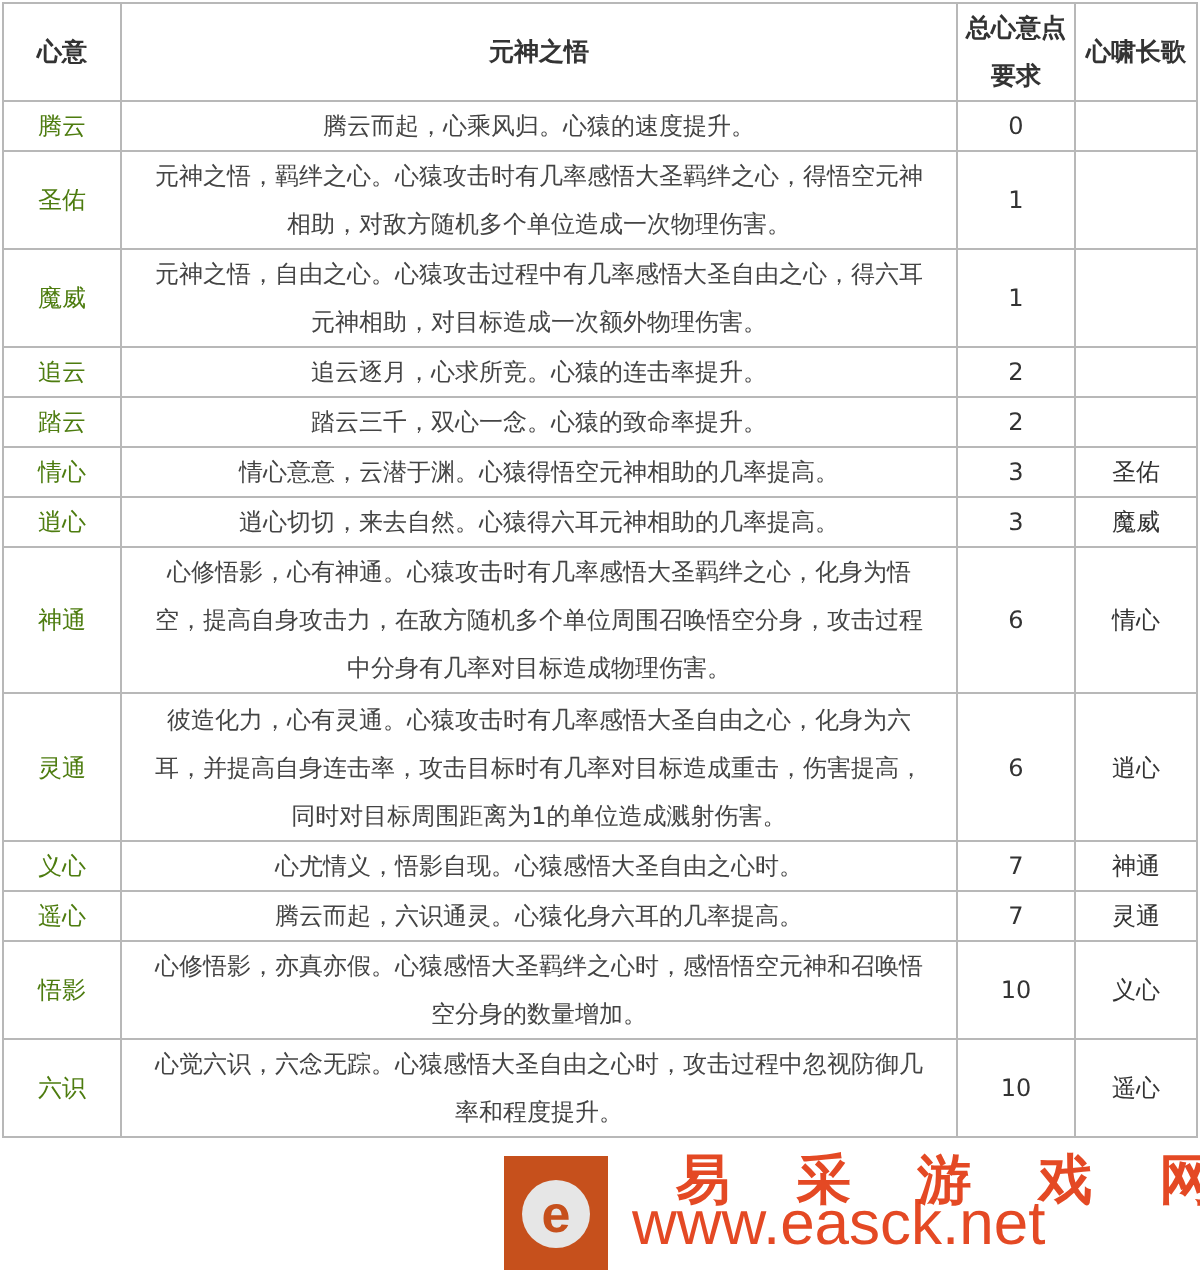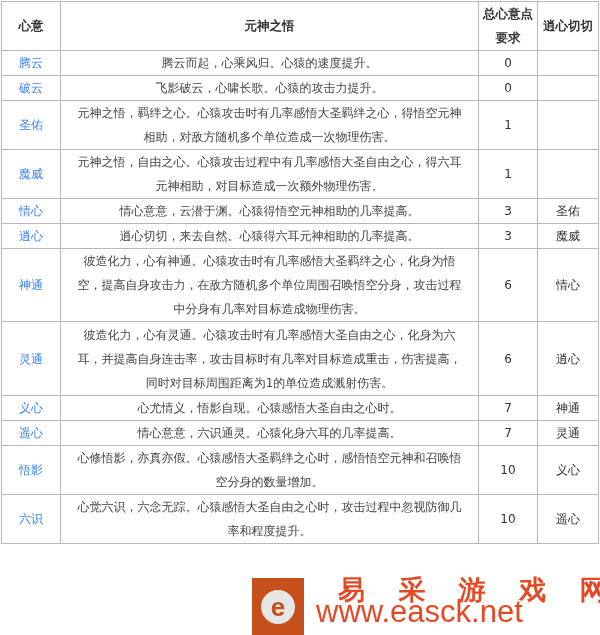--- a/index.html
+++ b/index.html
@@ -4,21 +4,21 @@
 <style>
   html, body { margin: 0; padding: 0; background: #ffffff; }
   body { width: 600px; height: 635px; overflow: hidden; position: relative;
          font-family: "DejaVu Sans", "Liberation Sans", sans-serif; color: #333; }
   table { border-collapse: collapse; position: absolute; left: 1px; top: 1px;
           width: 597px; table-layout: fixed; font-size: 12px; }
   td, th { border: 1px solid #b8b8b8; text-align: center; vertical-align: middle;
            padding: 0 2px; line-height: 24px; }
   th { font-weight: bold; color: #333; font-size: 12.5px; }
   th.hdr { height: 48px; }
-  td.name { color: #3b82f6; }
+  td.name { color: #4d7c0f; }
   td.effect { color: #444; line-height: 24px; }
   td.effect.multi { text-align: center; padding: 0 14px; }
   tr.single td { height: 23px; }
   .wm { position: absolute; left: 252px; top: 578px; width: 610px; height: 60px; pointer-events: none; }
   .wm-logo { position: absolute; left: 0; top: 0; width: 52px; height: 57px; background: #c6501c;
              display: flex; align-items: center; justify-content: center; }
   .wm-logo .ring { width: 34px; height: 34px; border-radius: 50%; background: #e6e6e6;
                    display: flex; align-items: center; justify-content: center;
                    color: #c6501c; font-weight: bold; font-size: 26px; line-height: 34px;
                    font-family: "Liberation Sans", sans-serif; }
@@ -37,81 +37,87 @@
     <col style="width:59px">
     <col style="width:61px">
   </colgroup>
   <thead>
     <tr>
       <th class="hdr">心意</th>
       <th class="hdr">元神之悟</th>
       <th class="hdr" style="line-height:24px;">
         <span>总心意点要求</span>
       </th>
-      <th class="hdr">逍心切切</th>
+      <th class="hdr">心啸长歌</th>
     </tr>
   </thead>
   <tbody>
     <tr class="single">
       <td class="name">腾云</td>
       <td class="effect">腾云而起，心乘风归。心猿的速度提升。</td>
-      <td>0</td>
-      <td></td>
-    </tr>
-    <tr class="single">
-      <td class="name">破云</td>
-      <td class="effect">飞影破云，心啸长歌。心猿的攻击力提升。</td>
       <td>0</td>
       <td></td>
     </tr>
     <tr>
       <td class="name" style="height:46px">圣佑</td>
       <td class="effect multi">元神之悟，羁绊之心。心猿攻击时有几率感悟大圣羁绊之心，得悟空元神相助，对敌方随机多个单位造成一次物理伤害。</td>
       <td>1</td>
       <td></td>
     </tr>
     <tr>
       <td class="name" style="height:47px">魔威</td>
       <td class="effect multi">元神之悟，自由之心。心猿攻击过程中有几率感悟大圣自由之心，得六耳元神相助，对目标造成一次额外物理伤害。</td>
       <td>1</td>
       <td></td>
     </tr>
     <tr class="single">
+      <td class="name">追云</td>
+      <td class="effect">追云逐月，心求所竞。心猿的连击率提升。</td>
+      <td>2</td>
+      <td></td>
+    </tr>
+    <tr class="single">
+      <td class="name">踏云</td>
+      <td class="effect">踏云三千，双心一念。心猿的致命率提升。</td>
+      <td>2</td>
+      <td></td>
+    </tr>
+    <tr class="single">
       <td class="name">情心</td>
       <td class="effect">情心意意，云潜于渊。心猿得悟空元神相助的几率提高。</td>
       <td>3</td>
       <td>圣佑</td>
     </tr>
     <tr class="single">
       <td class="name">逍心</td>
       <td class="effect">逍心切切，来去自然。心猿得六耳元神相助的几率提高。</td>
       <td>3</td>
       <td>魔威</td>
     </tr>
     <tr>
       <td class="name" style="height:69px">神通</td>
-      <td class="effect multi">彼造化力，心有神通。心猿攻击时有几率感悟大圣羁绊之心，化身为悟空，提高自身攻击力，在敌方随机多个单位周围召唤悟空分身，攻击过程中分身有几率对目标造成物理伤害。</td>
+      <td class="effect multi">心修悟影，心有神通。心猿攻击时有几率感悟大圣羁绊之心，化身为悟空，提高自身攻击力，在敌方随机多个单位周围召唤悟空分身，攻击过程中分身有几率对目标造成物理伤害。</td>
       <td>6</td>
       <td>情心</td>
     </tr>
     <tr>
       <td class="name" style="height:73px">灵通</td>
       <td class="effect multi">彼造化力，心有灵通。心猿攻击时有几率感悟大圣自由之心，化身为六耳，并提高自身连击率，攻击目标时有几率对目标造成重击，伤害提高，同时对目标周围距离为1的单位造成溅射伤害。</td>
       <td>6</td>
       <td>逍心</td>
     </tr>
     <tr class="single">
       <td class="name">义心</td>
       <td class="effect">心尤情义，悟影自现。心猿感悟大圣自由之心时。</td>
       <td>7</td>
       <td>神通</td>
     </tr>
     <tr class="single">
       <td class="name">遥心</td>
-      <td class="effect">情心意意，六识通灵。心猿化身六耳的几率提高。</td>
+      <td class="effect">腾云而起，六识通灵。心猿化身六耳的几率提高。</td>
       <td>7</td>
       <td>灵通</td>
     </tr>
     <tr>
       <td class="name" style="height:47px">悟影</td>
       <td class="effect multi">心修悟影，亦真亦假。心猿感悟大圣羁绊之心时，感悟悟空元神和召唤悟空分身的数量增加。</td>
       <td>10</td>
       <td>义心</td>
     </tr>
     <tr>

